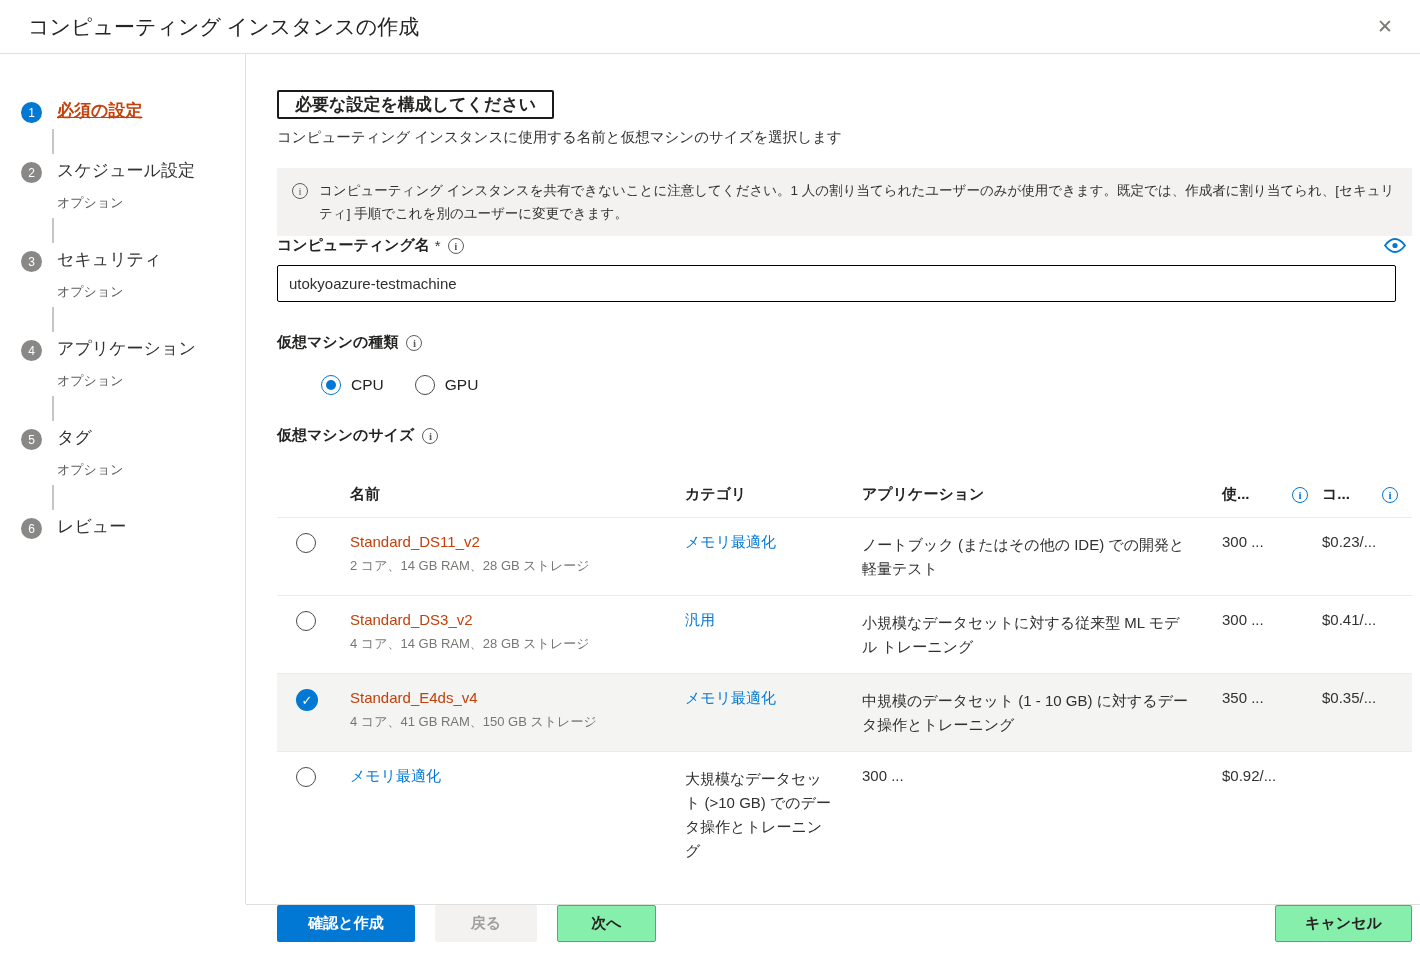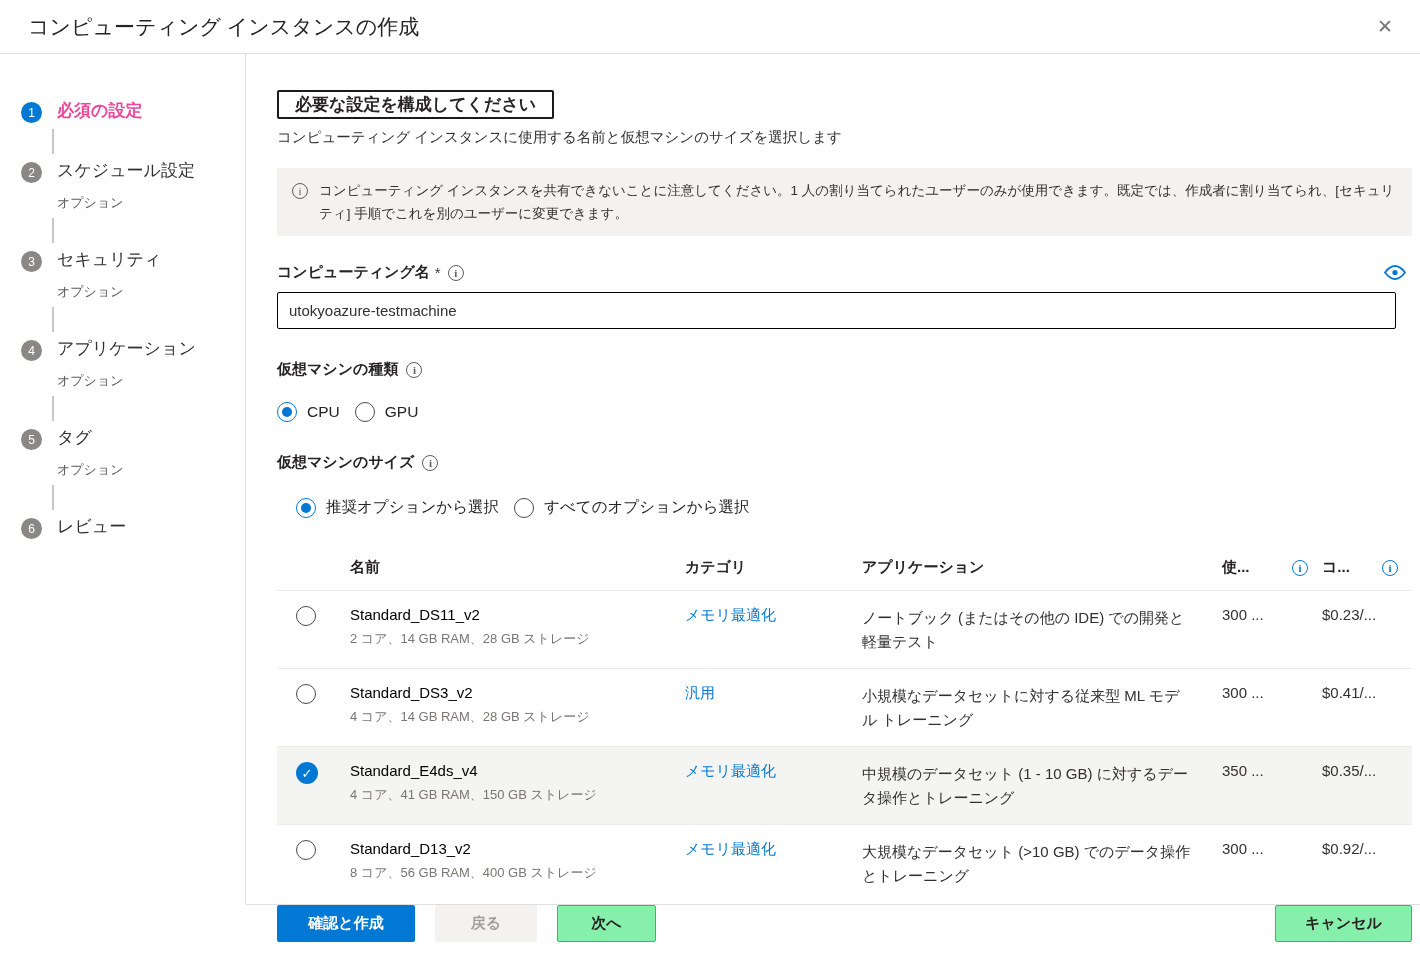--- a/index.html
+++ b/index.html
@@ -17,67 +17,67 @@
   .layout { display:flex; height:850px; }
   .sidebar { width:246px; border-right:1px solid #e1dfdd; padding:46px 0 0 21px; flex-shrink:0; }
   .main { flex:1; padding:36px 8px 0 31px; display:flex; flex-direction:column; overflow:hidden; }
 
   
   .step { display:flex; align-items:flex-start; gap:15px; cursor:pointer; }
   .step-circle { width:21px; height:21px; border-radius:50%; background:#8a8886; color:#fff;
     font-size:12px; display:flex; align-items:center; justify-content:center; flex-shrink:0; margin-top:2px; }
   .step.active .step-circle { background:#0078d4; }
   .step-label { font-size:17px; color:#323130; line-height:1.3; }
-  .step.active .step-label { color:#ec4899; font-weight:bold; }
+  .step.active .step-label { color:#c2410c; font-weight:bold;text-decoration:underline; }
   .step-sub { font-size:13px; color:#605e5c; margin-top:12px; }
   .connector { width:2px; height:25px; background:#c8c6c4; margin:6px 0 6px 31px; }
 
   
   .heading-box { display:inline-block; align-self:flex-start; border:2px solid #1b1a19;
     border-radius:2px; padding:1px 16px; font-size:17px; font-weight:bold; color:#252423; }
   .subheading { margin-top:9px; font-size:14.5px; color:#323130; }
 
   .info-banner { margin-top:21px; background:#f3f2f1; padding:11px 15px; display:flex;
     gap:11px; font-size:13.5px; line-height:1.72; color:#323130; }
   .info-banner .info-i { margin-top:4px; }
 
   .info-i { width:16px; height:16px; min-width:16px; border:1px solid #605e5c; border-radius:50%;
     color:#605e5c; font-size:11px; display:inline-flex; align-items:center; justify-content:center;
     font-family:"Liberation Serif","DejaVu Serif",serif; }
   .info-i.blue { border-color:#0078d4; color:#0078d4; }
 
-  .field-label-row { margin-top:27px; display:flex; align-items:center; gap:7px;
+  .field-label-row { display:flex; align-items:center; gap:7px;
     font-size:15px; font-weight:bold; color:#252423; }
   .req { font-weight:normal; color:#3b3a39; margin-left:-2px; }
   .eye-wrap { margin-left:auto; margin-right:6px; cursor:pointer; display:flex; align-items:center; }
 
   input.text { margin-top:10px; width:calc(100% - 16px); height:37px; border:1px solid #000000;
     border-radius:2px; font-size:15px; color:#323130; padding:0 11px; outline:none; }
 
   .section-label-row { margin-top:31px; display:flex; align-items:center; gap:8px;
     font-size:15px; font-weight:bold; color:#252423; }
 
-  .radio-row { margin-top:23px; display:flex; align-items:center; gap:15px; font-size:15.5px; color:#252423; }
+  .radio-row { margin-top:23px; display:flex; align-items:center; gap:31px; font-size:15.5px; color:#252423;margin-left:44px; }
   .radio-row.indented { padding-left:19px; margin-top:25px; }
   .radio-option { display:flex; align-items:center; gap:10px; cursor:pointer; }
   .radio { width:20px; height:20px; border-radius:50%; border:1px solid #4a4a4a; background:#fff;
     position:relative; flex-shrink:0; }
   .radio.selected { border-color:#0078d4; }
   .radio.selected::after { content:""; position:absolute; inset:4px; border-radius:50%; background:#0078d4; }
 
   
   .table-wrap { margin-top:26px; flex:1; min-height:0; overflow:hidden; }
   .trow { display:grid; grid-template-columns:73px 335px 177px 360px 100px 1fr; align-items:start; }
   .trow.head { font-weight:bold; font-size:15px; color:#252423; padding:14px 0 13px 0; }
   .trow.head > div { display:flex; align-items:center; }
   .head-cell-ellipsis { justify-content:space-between; padding-right:14px; }
   .trow.body { border-top:1px solid #edebe9; min-height:78px; padding:15px 0 12px 0; font-size:15px; }
   .trow.body.selected { background:#f4f4f2; }
   .cell-radio { display:flex; justify-content:flex-start; padding-left:19px; }
-  .vm-name { color:#000000; }
+  .vm-name { color:#c2410c; }
   .vm-spec { margin-top:7px; font-size:13px; color:#797774; }
   .vm-cat { color:#0078d4; cursor:pointer; }
   .vm-work { line-height:1.6; padding-right:30px; color:#323130; }
   .check-circle { width:22px; height:22px; border-radius:50%; background:#0078d4; color:#fff;
     font-size:13px; font-weight:bold; display:flex; align-items:center; justify-content:center; }
 
   
   .footer { height:61px; margin-left:246px; border-top:1px solid #e1dfdd; background:#fff;
     display:flex; align-items:flex-start; padding:0 8px 0 31px; gap:20px; }
   .btn { height:37px; border-radius:2px; font-size:15px; font-weight:bold; display:flex;
@@ -179,30 +179,20 @@
       <span class="radio-option">
         <span class="radio"></span>
         <span>GPU</span>
       </span>
     </div>
 
     <div class="section-label-row">
       <span>仮想マシンのサイズ</span>
       <span class="info-i">i</span>
     </div>
-    <div class="radio-row indented">
-      <span class="radio-option">
-        <span class="radio selected"></span>
-        <span>推奨オプションから選択</span>
-      </span>
-      <span class="radio-option">
-        <span class="radio"></span>
-        <span>すべてのオプションから選択</span>
-      </span>
-    </div>
 
     <div class="table-wrap">
       <div class="trow head">
         <div></div>
         <div>名前</div>
         <div>カテゴリ</div>
         <div>アプリケーション</div>
         <div class="head-cell-ellipsis">
           <span>使...</span>
           <span class="info-i blue">i</span>
@@ -252,24 +242,20 @@
         <div class="vm-cat">メモリ最適化</div>
         <div class="vm-work">中規模のデータセット (1 - 10 GB) に対するデータ操作とトレーニング</div>
         <div>350 ...</div>
         <div>$0.35/...</div>
       </div>
 
       <div class="trow body">
         <div class="cell-radio">
             <span class="radio"></span>
           </div>
-        <div>
-          <div class="vm-name">Standard_D13_v2</div>
-          <div class="vm-spec">8 コア、56 GB RAM、400 GB ストレージ</div>
-        </div>
         <div class="vm-cat">メモリ最適化</div>
         <div class="vm-work">大規模なデータセット (&gt;10 GB) でのデータ操作とトレーニング</div>
         <div>300 ...</div>
         <div>$0.92/...</div>
       </div>
     </div>
   </div>
 </div>
 
 <div class="footer">

